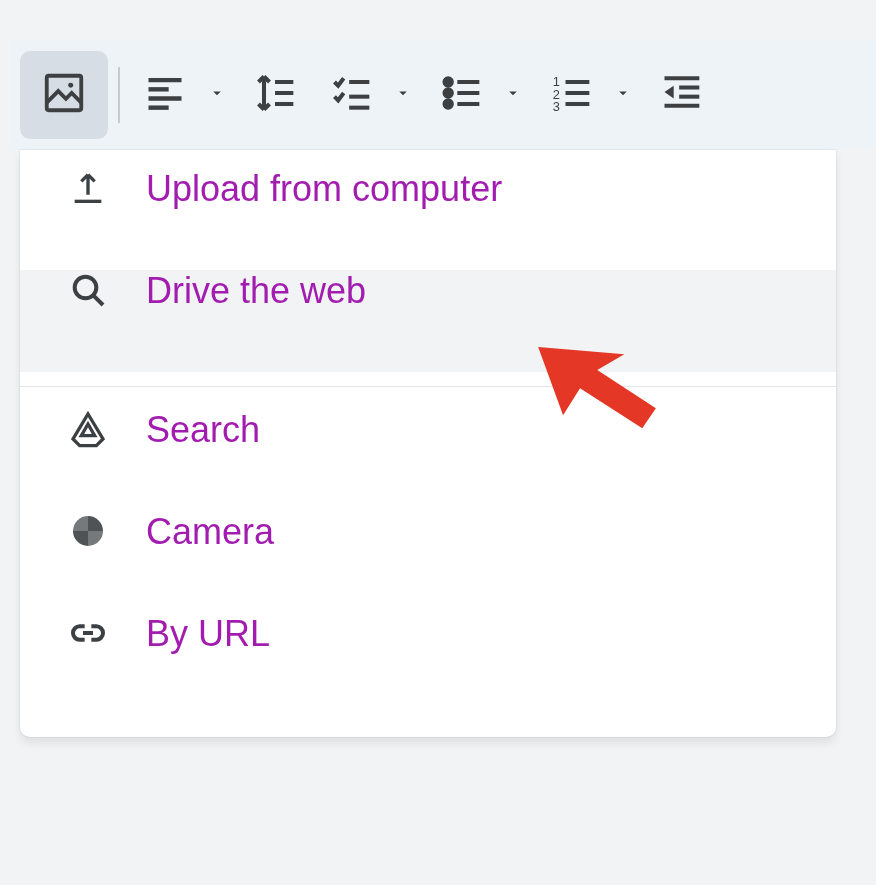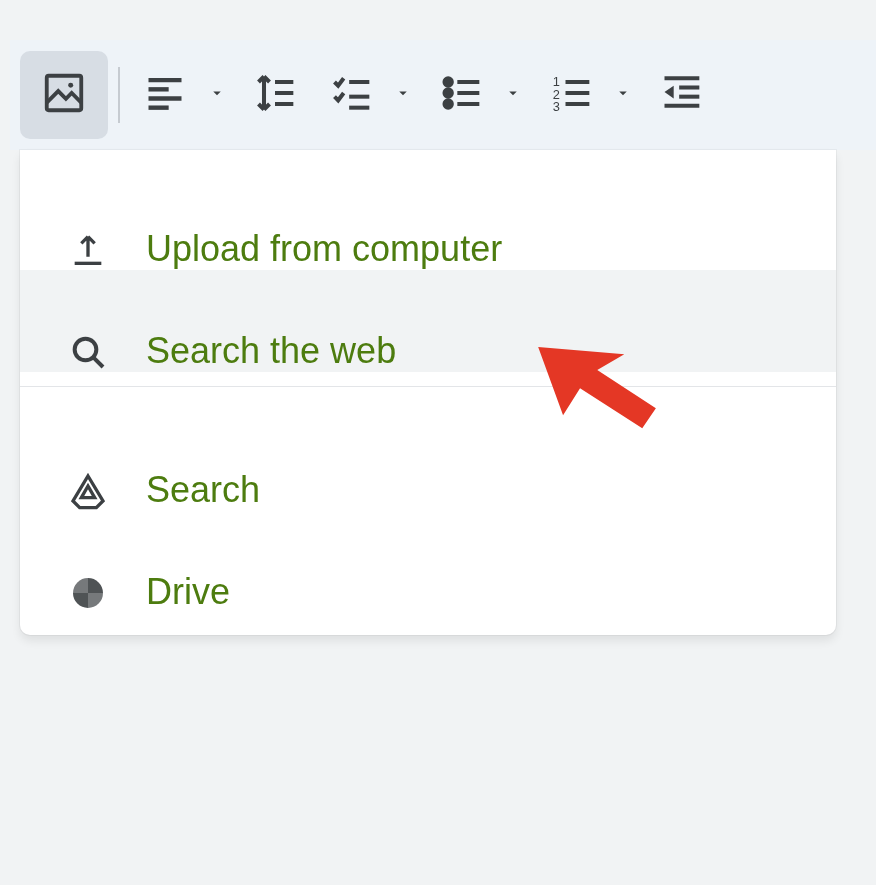--- a/index.html
+++ b/index.html
@@ -76,25 +76,25 @@
     top: 150px;
     width: 816px;
     background: #ffffff;
     border-radius: 0 0 10px 10px;
     box-shadow: 0 6px 10px rgba(0,0,0,0.08), 0 0 0 1px rgba(0,0,0,0.04);
     padding: 18px 0 22px 0;
   }
 
   .menu-item {
     display: flex;
-    align-items: flex-end;
+    align-items: flex-start;
     height: 102px;
     padding: 0 40px 0 48px;
     font-size: 36px;
-    color: #4d7c0f;
+    color: #a21caf;
   }
   .menu-item.hovered {
     background: #f1f3f4;
   }
 
   .menu-icon {
     width: 78px;
     display: flex;
     align-items: center;
     justify-content: flex-start;
@@ -266,21 +266,21 @@
       <span class="menu-label">Upload from computer</span>
     </div>
 
     <div class="menu-item hovered">
       <span class="menu-icon">
         <svg width="40" height="40" viewBox="0 0 24 24" fill="none" stroke="currentColor" stroke-width="2.4">
           <circle cx="10.5" cy="10.5" r="6.5"></circle>
           <line x1="15.5" y1="15.5" x2="21" y2="21"></line>
         </svg>
       </span>
-      <span class="menu-label">Search the web</span>
+      <span class="menu-label">Drive the web</span>
     </div>
 
     <div class="menu-divider"></div>
 
     <div class="menu-item">
       <span class="menu-icon">
         <svg width="40" height="40" viewBox="0 0 24 24" fill="none" stroke="currentColor" stroke-width="2">
           <path d="M12 3 L21 18 L17 22 L7 22 L3 18 Z"></path>
           <path d="M12 9 L8 16 L16 16 Z" fill="none"></path>
         </svg>
@@ -290,23 +290,33 @@
 
     <div class="menu-item">
       <span class="menu-icon">
         <svg width="40" height="40" viewBox="0 0 24 24" fill="currentColor">
           <path d="M12 12 L12 3 A9 9 0 0 1 21 12 Z" opacity="0.9"></path>
           <path d="M12 12 L21 12 A9 9 0 0 1 12 21 Z" opacity="0.7"></path>
           <path d="M12 12 L12 21 A9 9 0 0 1 3 12 Z" opacity="0.9"></path>
           <path d="M12 12 L3 12 A9 9 0 0 1 12 3 Z" opacity="0.7"></path>
         </svg>
       </span>
-      <span class="menu-label">Drive</span>
-    </div>
-
+      <span class="menu-label">Camera</span>
+    </div>
+
+    <div class="menu-item">
+      <span class="menu-icon">
+        <svg width="40" height="40" viewBox="0 0 24 24" fill="none" stroke="currentColor" stroke-width="2.4">
+          <path d="M9 12 H15"></path>
+          <path d="M10 8 H7 a4 4 0 0 0 0 8 H10"></path>
+          <path d="M14 8 H17 a4 4 0 0 1 0 8 H14"></path>
+        </svg>
+      </span>
+      <span class="menu-label">By URL</span>
+    </div>
 
 
   </div>
 
   <div class="cursor-arrow">
     <svg width="140" height="140" viewBox="0 0 100 100">
       <path d="M10 10 L10 62 L28 48 L60 90 L74 80 L44 40 L66 36 Z" transform="rotate(-20 40 40)" fill="#e43725"></path>
     </svg>
   </div>
 

